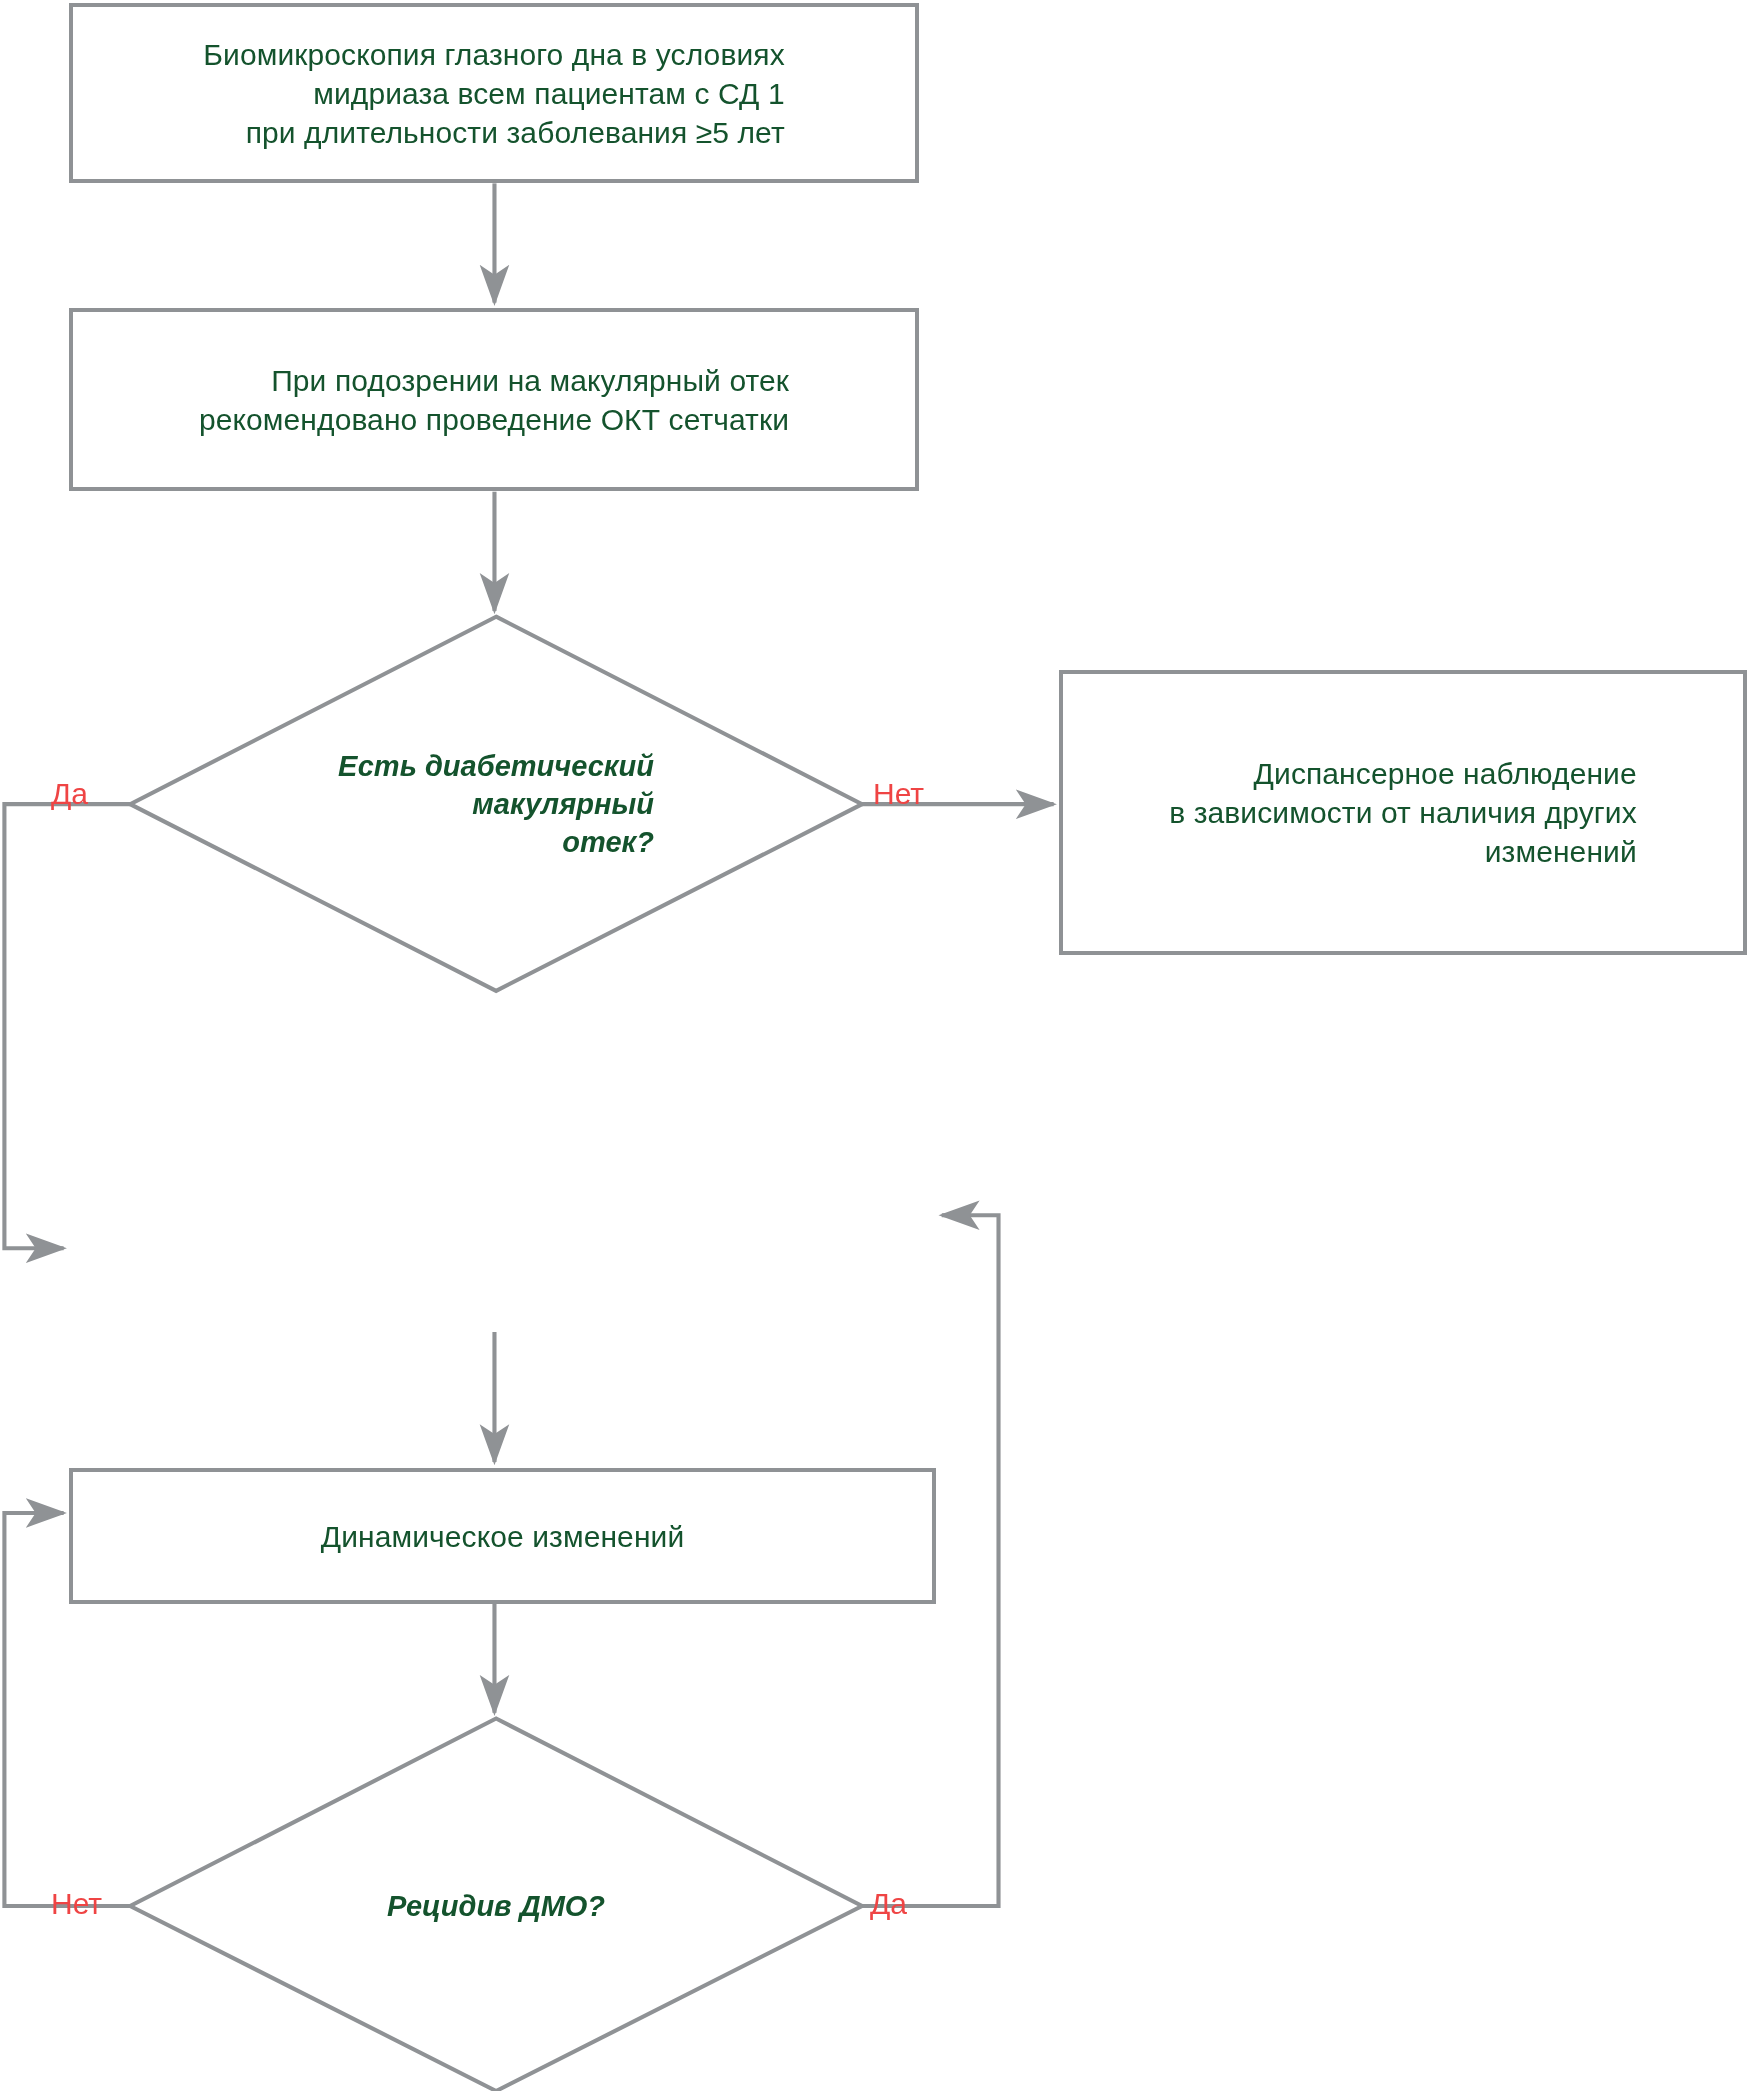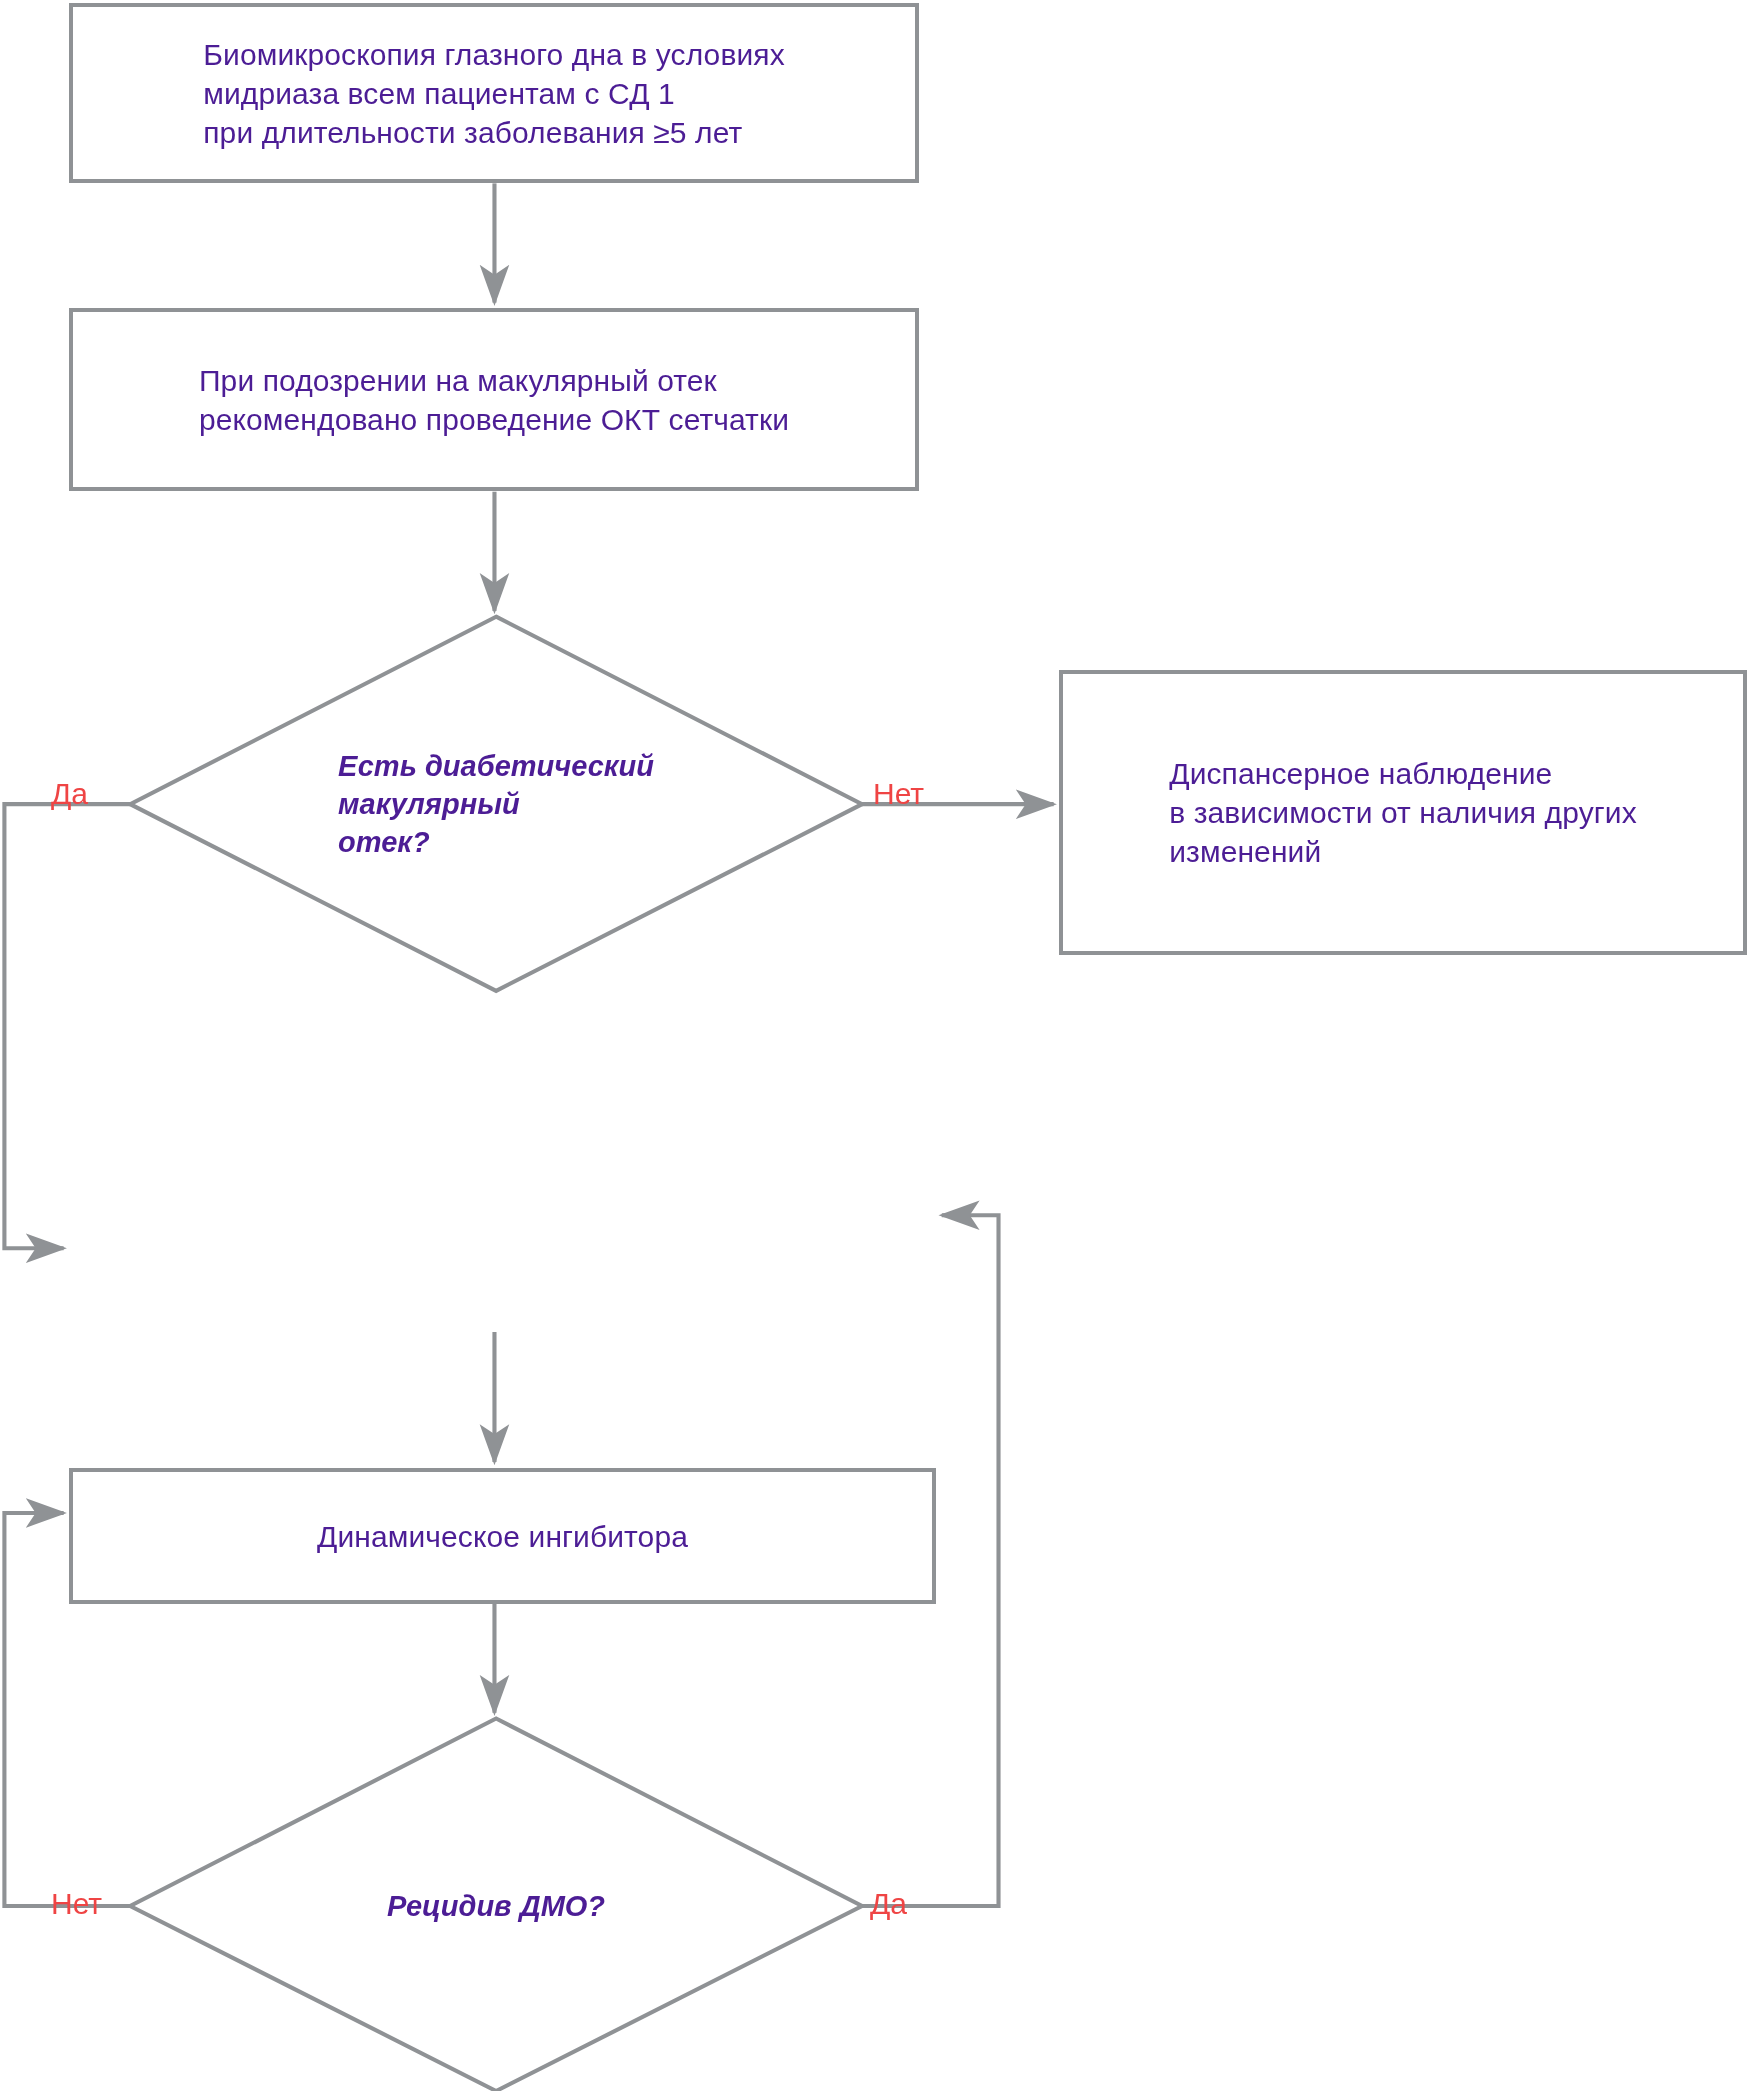--- a/index.html
+++ b/index.html
@@ -25,22 +25,22 @@
     width: 1752px;
     height: 2091px;
     pointer-events: none;
   }
   .node {
     position: absolute;
     box-sizing: border-box;
     display: flex;
     align-items: center;
     justify-content: center;
-    text-align: left;
-    color: #4c1d95;
+    text-align: right;
+    color: #14532d;
   }
   .proc {
     border: 4.1px solid #8f9295;
     background: #ffffff;
   }
   .proc .txt {
     font-size: 30px;
     line-height: 1.30;
     letter-spacing: 0.1px;
     padding: 0 11.5px;
@@ -134,21 +134,21 @@
   </div>
 
   <div class="node diamond" id="node-dme-question">
     <span class="txt">Есть диабетический
 макулярный
 отек?</span>
   </div>
 
 
   <div class="node proc" id="node-monitoring">
-    <span class="txt">Динамическое ингибитора</span>
+    <span class="txt">Динамическое изменений</span>
   </div>
 
   <div class="node diamond" id="node-relapse-question">
     <span class="txt">Рецидив ДМО?</span>
   </div>
 
   <div class="edge-label" id="label-dme-yes">Да</div>
 
   <div class="edge-label" id="label-dme-no">Нет</div>
 

